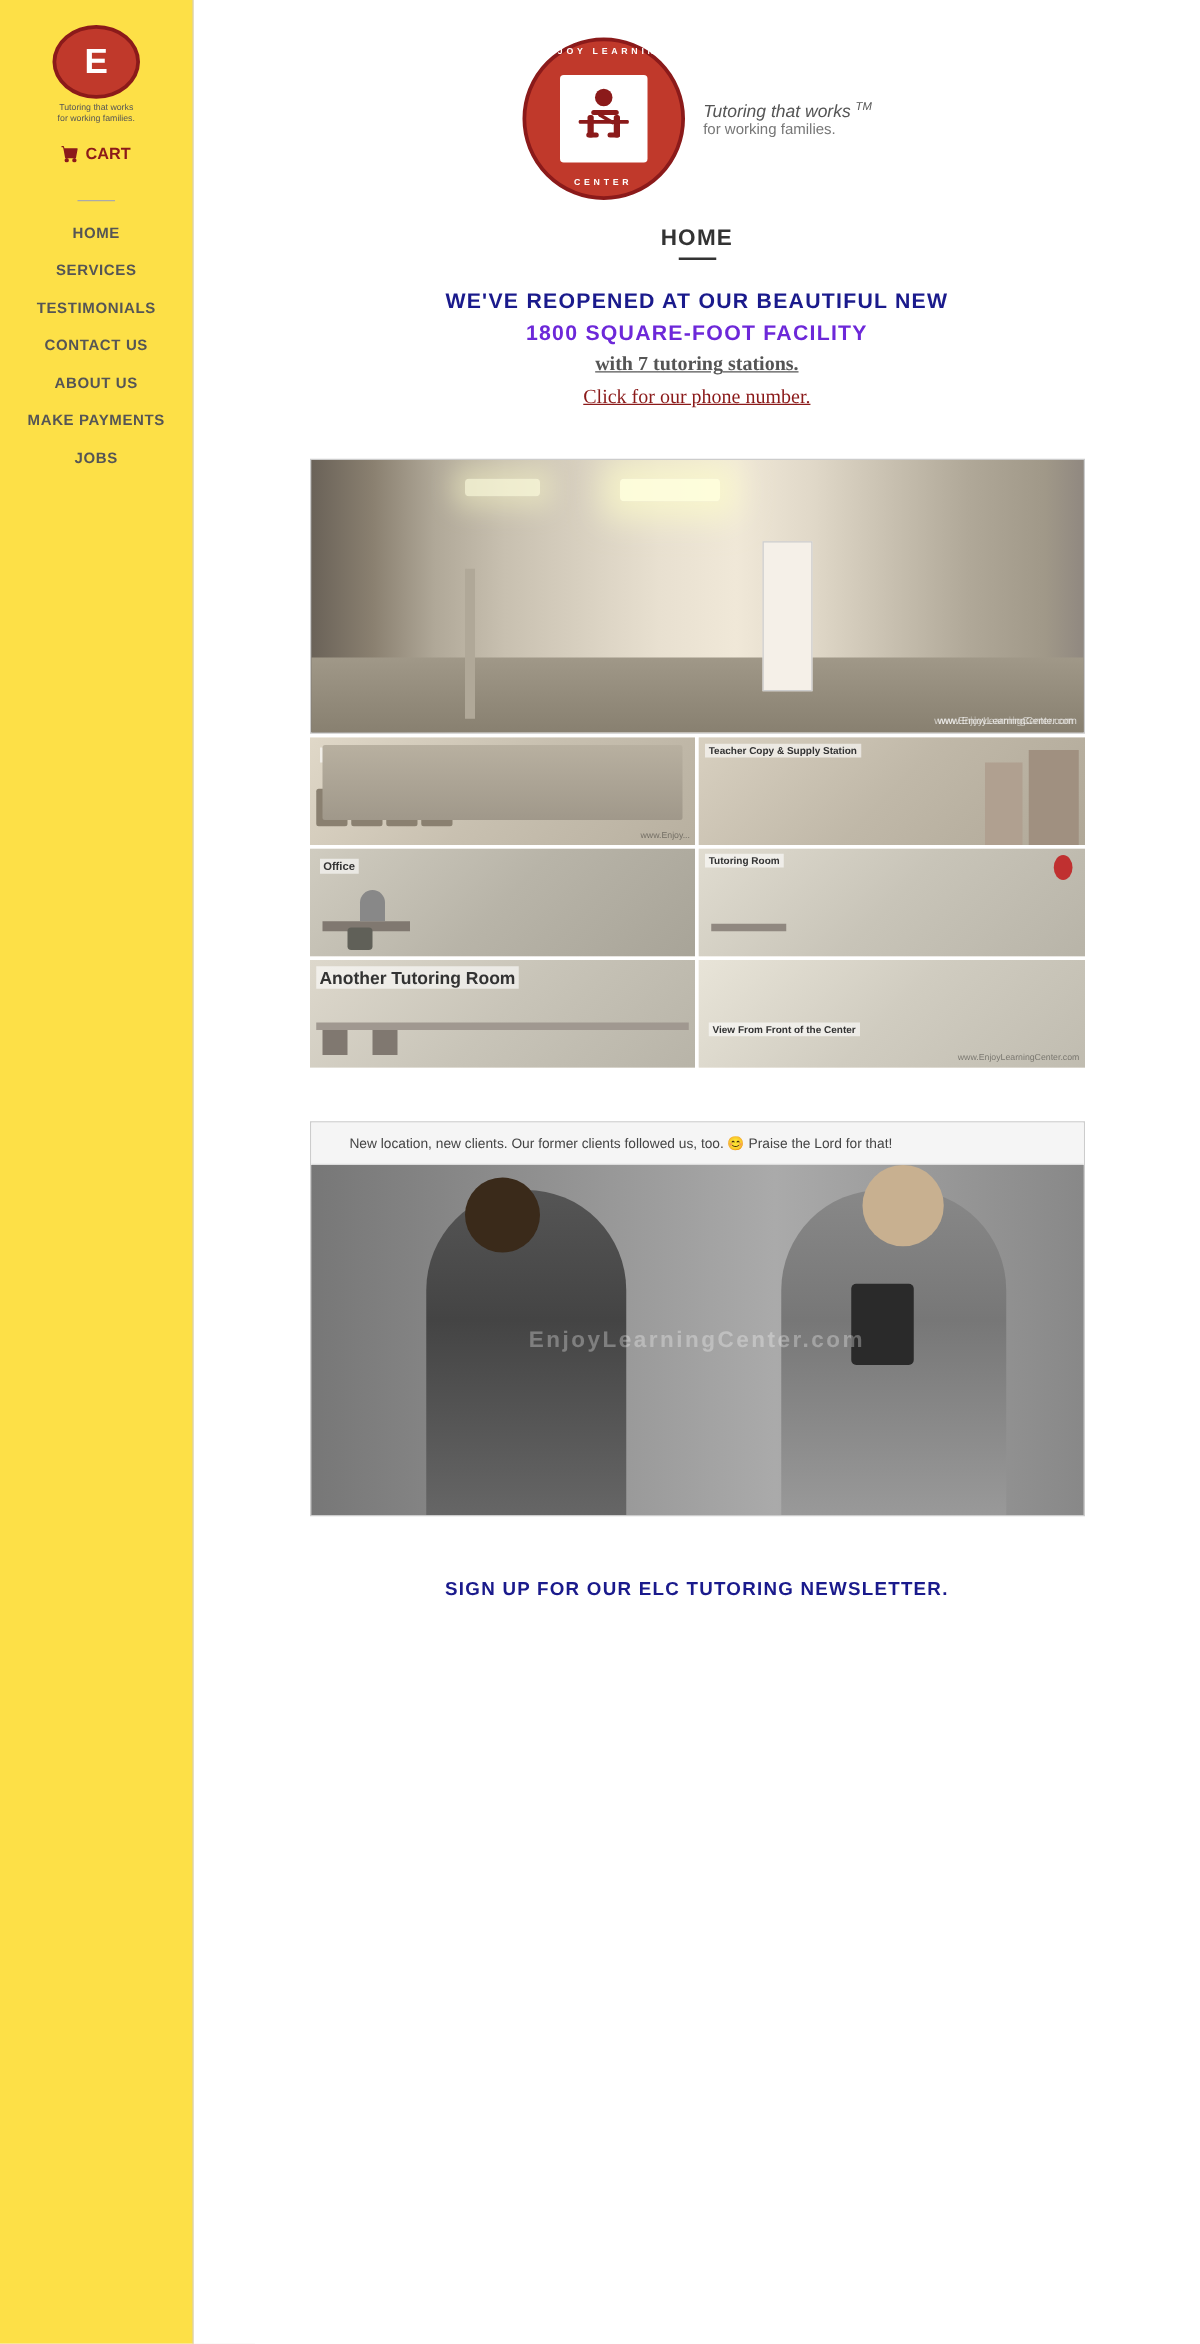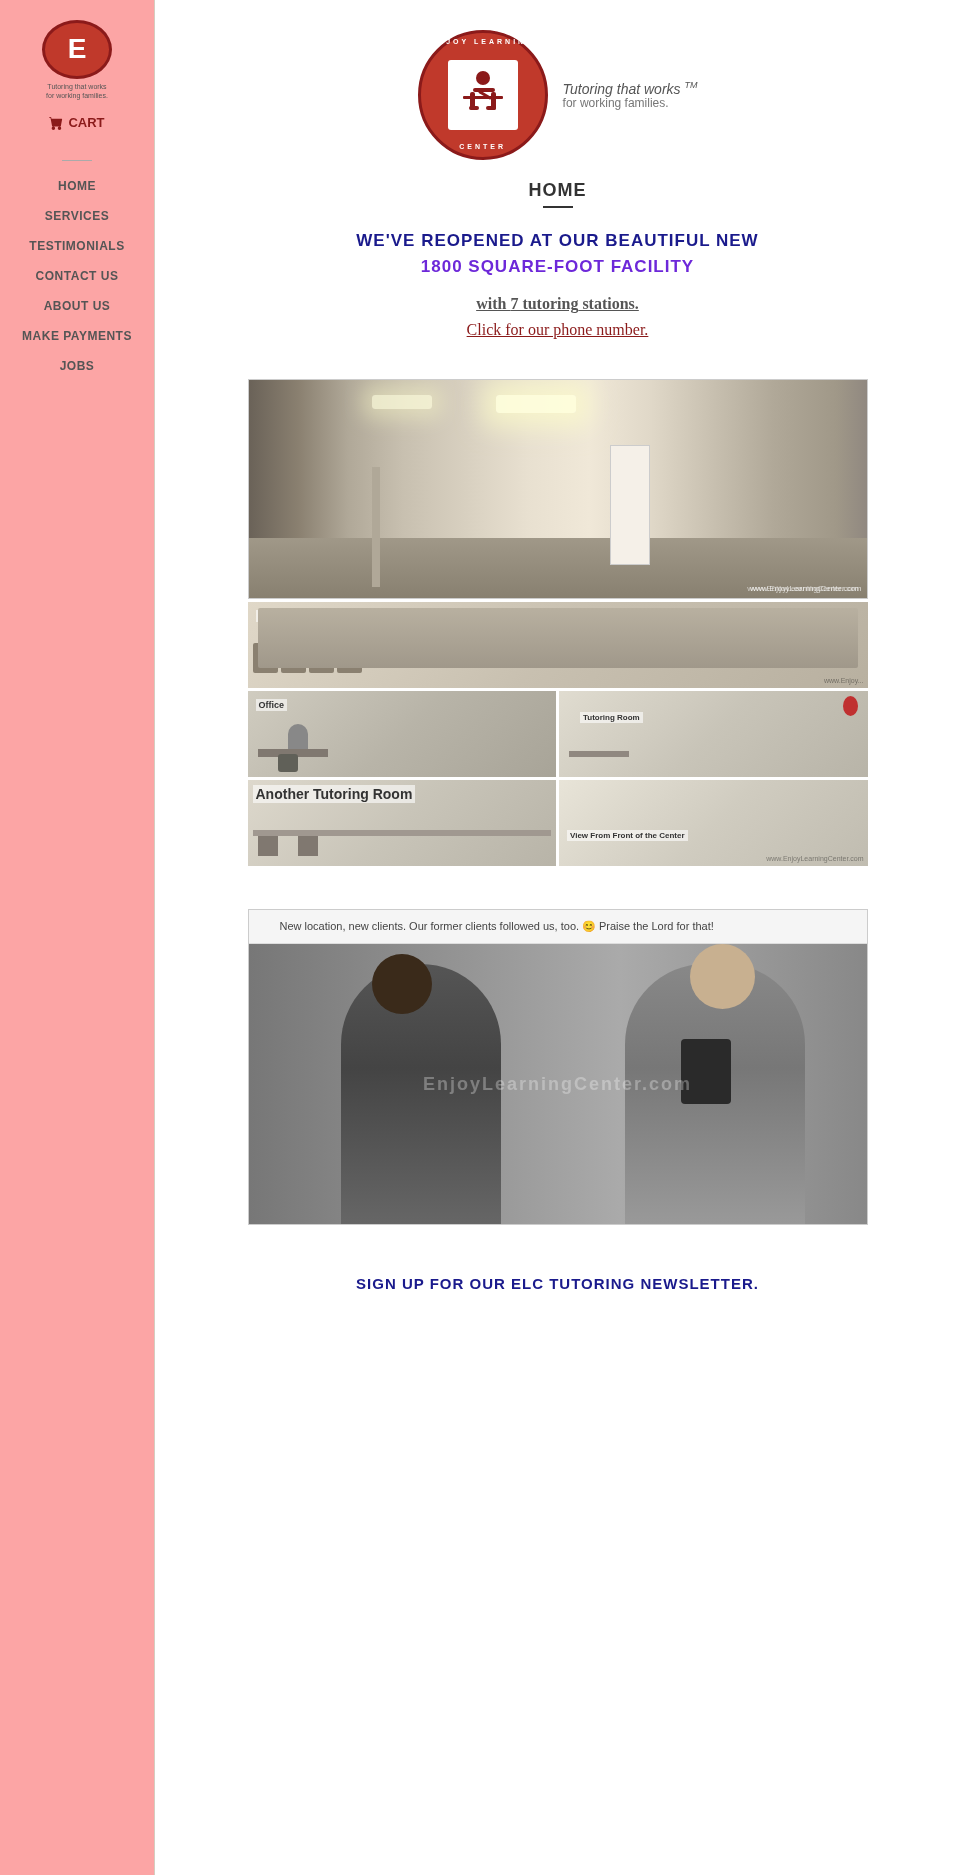--- a/index.html
+++ b/index.html
@@ -8,21 +8,21 @@
       background: #f5f0eb;
       display: flex;
       min-height: 1875px;
       width: 960px;
     }
 
     
     .sidebar {
       width: 155px;
       min-height: 1875px;
-      background: #fca5a5;
+      background: #fde047;
       border-right: 1px solid #d5cdc0;
       display: flex;
       flex-direction: column;
       align-items: center;
       padding-top: 20px;
       flex-shrink: 0;
     }
     .sidebar-logo {
       width: 100px;
       height: 80px;
@@ -155,21 +155,21 @@
       font-size: 17px;
       font-weight: bold;
       color: #6d28d9;
       letter-spacing: 1px;
       line-height: 1.5;
     }
     .hero-line3 {
       font-size: 16px;
       color: #555;
       font-family: Georgia, serif;
-      margin-top: 16px;
+      margin-top: 4px;
     }
     .hero-line3 span {
       text-decoration: underline;
       font-weight: bold;
     }
     .hero-phone-link {
       font-size: 16px;
       color: #8b1a1a;
       text-decoration: underline;
       font-family: Georgia, serif;
@@ -497,40 +497,47 @@
 
         <div style="position:absolute;bottom:15px;left:5px;right:5px;display:flex;gap:3px;align-items:flex-end;">
           <div style="width:25px;height:30px;background:#8a8070;border-radius:2px;"></div>
           <div style="width:25px;height:30px;background:#8a8070;border-radius:2px;"></div>
           <div style="width:25px;height:30px;background:#8a8070;border-radius:2px;"></div>
           <div style="width:25px;height:30px;background:#8a8070;border-radius:2px;"></div>
         </div>
         <div class="cell-label">Waiting Area</div>
         <div class="cell-watermark">www.Enjoy...</div>
       </div>
+      <div class="photo-cell bg-supply">
+        <div class="cell-bg" style="background:linear-gradient(135deg, #d8d0c0 0%, #c0b8a8 50%, #b0a898 100%);"></div>
+
+        <div style="position:absolute;top:10px;right:5px;width:40px;height:80px;background:#a09080;"></div>
+        <div style="position:absolute;top:20px;right:50px;width:30px;height:70px;background:#b0a090;"></div>
+        <div class="cell-label" style="top:5px;left:5px;font-size:8px;">Teacher Copy &amp; Supply Station</div>
+      </div>
     </div>
 
 
     <div class="photo-row">
       <div class="photo-cell bg-office">
         <div class="cell-bg" style="background:linear-gradient(135deg, #d0ccc0 0%, #b8b4a8 50%, #a8a498 100%);"></div>
 
         <div style="position:absolute;bottom:20px;left:10px;width:70px;height:8px;background:#807870;"></div>
 
         <div style="position:absolute;bottom:5px;left:30px;width:20px;height:18px;background:#606058;border-radius:3px;"></div>
 
         <div style="position:absolute;bottom:28px;left:40px;width:20px;height:25px;background:#888;border-radius:10px 10px 0 0;"></div>
         <div class="cell-label">Office</div>
       </div>
       <div class="photo-cell bg-tutoring-room">
         <div class="cell-bg" style="background:linear-gradient(135deg, #e0dcd0 0%, #c8c4b8 50%, #b8b4a8 100%);"></div>
 
         <div style="position:absolute;bottom:20px;left:10px;width:60px;height:6px;background:#908880;"></div>
         <div style="position:absolute;top:5px;right:10px;width:15px;height:20px;background:#c03030;border-radius:50%;"></div>
-        <div class="cell-label" style="top:21px;left:5px;font-size:8px;margin-left:16px;">Tutoring Room</div>
+        <div class="cell-label" style="top:4px;left:5px;font-size:8px;">Tutoring Room</div>
       </div>
     </div>
 
     <div class="photo-row">
       <div class="photo-cell bg-another-tutoring">
         <div class="cell-bg" style="background:linear-gradient(135deg, #ddd8cc 0%, #c8c4b8 50%, #b8b4a8 100%);"></div>
 
         <div style="position:absolute;bottom:30px;left:5px;right:5px;height:6px;background:#a09890;"></div>
 
         <div style="position:absolute;bottom:10px;left:10px;width:20px;height:20px;background:#807870;"></div>

